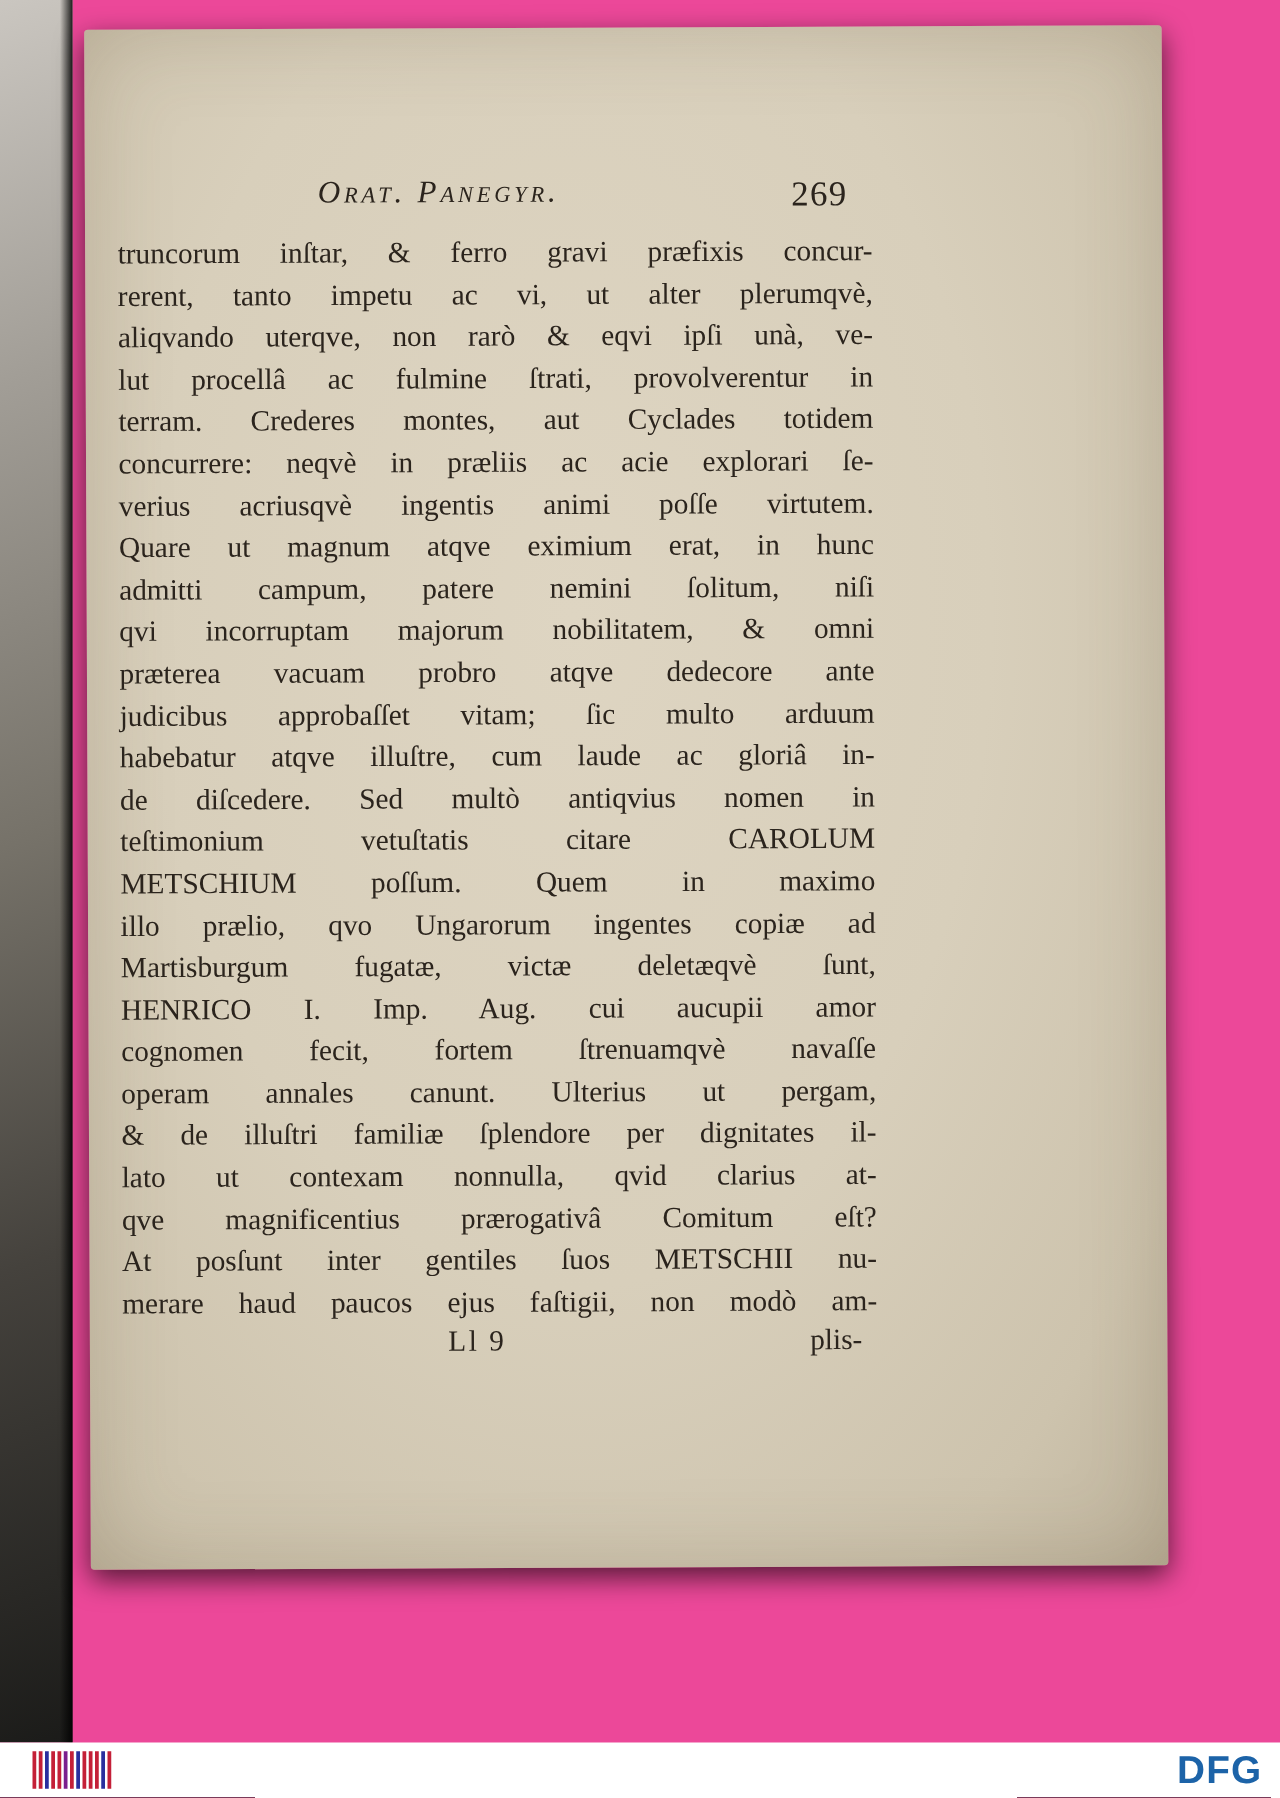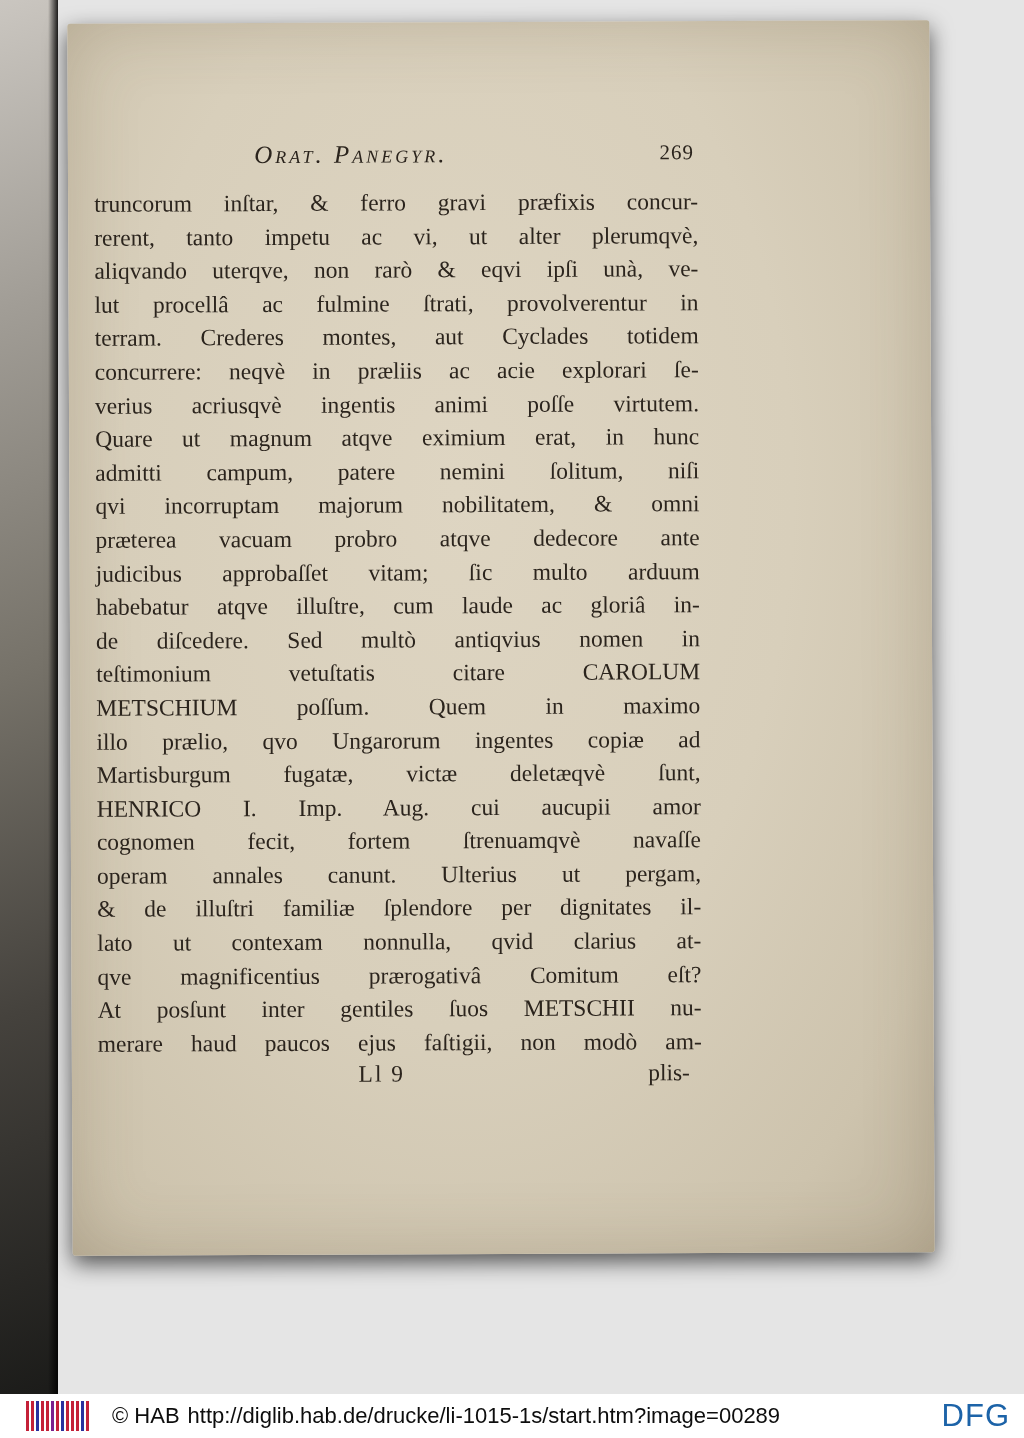--- a/index.html
+++ b/index.html
@@ -1,19 +1,19 @@
 <!DOCTYPE html>
 <html><head>
 <meta charset="utf-8">
 <style>
   html,body{margin:0;padding:0;background:#000;}
   .viewport{
     position:relative;
     width:1024px;height:1438px;
-    background:#e5e5e5;
+    background:#ec4899;
     overflow:hidden;
     font-family:"Liberation Serif","DejaVu Serif",serif;
   }
   
   .opposite-edge{
     position:absolute;left:0;top:0;width:58px;height:1394px;
     background:linear-gradient(160deg,#cac6c0 0%,#a19d96 22%,#767269 48%,#45423d 72%,#1b1b19 100%);
   }
   .opposite-edge::after{
     content:"";position:absolute;right:0;top:0;width:10px;height:100%;
@@ -34,21 +34,21 @@
   }
   .header-row{
     position:relative;height:40px;margin-bottom:6px;
   }
   .running-title{
     position:absolute;left:0;right:90px;text-align:center;
     font-style:italic;font-variant:small-caps;
     font-size:25px;letter-spacing:3px;
   }
   .page-number{
-    position:absolute;right:4px;top:1px;font-size:21px;letter-spacing:1px;
+    position:absolute;right:20px;top:1px;font-size:28px;letter-spacing:1px;
   }
   .body-text{font-size:23.5px;line-height:33.6px;}
   .body-line{
     text-align:justify;
     text-align-last:justify;
     white-space:normal;
     word-spacing:1px;
   }
   .sig-row{
     position:relative;height:34px;font-size:23.5px;margin-top:1px;
@@ -69,21 +69,21 @@
     display:flex;align-items:flex-end;gap:2px;
   }
   .calibration-marks .bar{width:3px;height:30px;}
   .credit-line{
     margin-left:112px;font-size:22px;color:#0d0d0d;white-space:nowrap;
   }
   .credit-line .copyright{margin-right:8px;}
   .footer-url{color:#0d0d0d;text-decoration:none;}
   .dfg-logo{
     margin-left:auto;margin-right:14px;
-    font-size:31px;font-weight:normal;letter-spacing:1px;color:#1c63a8;
+    font-size:31px;font-weight:bold;letter-spacing:1px;color:#1c63a8;
   }
 </style>
 </head>
 <body>
 
 <div class="viewport">
 
   <div class="opposite-edge"></div>
 
   <div class="scan-page">
@@ -140,19 +140,16 @@
         <div class="bar" style="background: rgb(196, 32, 56);"></div>
         <div class="bar" style="background: rgb(122, 31, 142);"></div>
         <div class="bar" style="background: rgb(196, 32, 56);"></div>
         <div class="bar" style="background: rgb(42, 47, 158);"></div>
         <div class="bar" style="background: rgb(196, 32, 56);"></div>
         <div class="bar" style="background: rgb(196, 32, 56);"></div>
         <div class="bar" style="background: rgb(196, 32, 56);"></div>
         <div class="bar" style="background: rgb(42, 47, 158);"></div>
         <div class="bar" style="background: rgb(196, 32, 56);"></div>
       </div>
-    <div class="credit-line">
-      <span class="copyright">© HAB</span><span class="footer-url">http://diglib.hab.de/drucke/li-1015-1s/start.htm?image=00289</span>
-    </div>
     <div class="dfg-logo" style="color: rgb(28, 99, 168);">DFG</div>
   </div>
 
 </div>
 
 </body></html>

